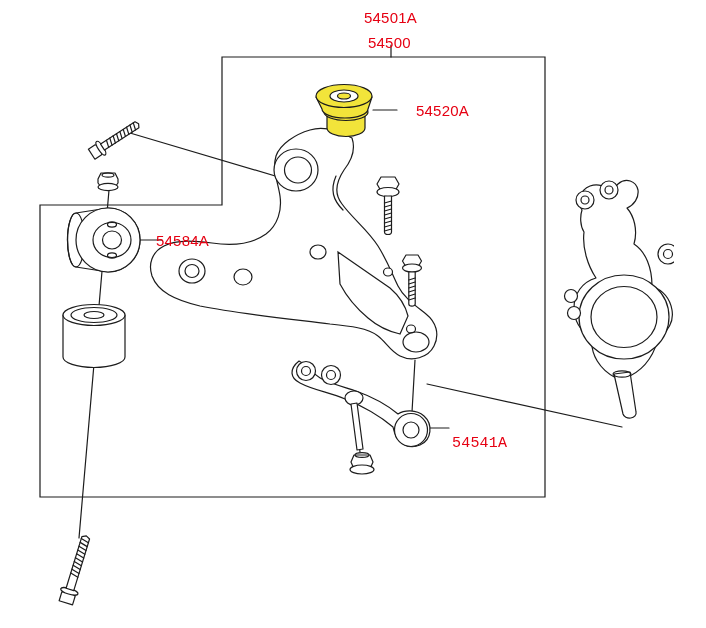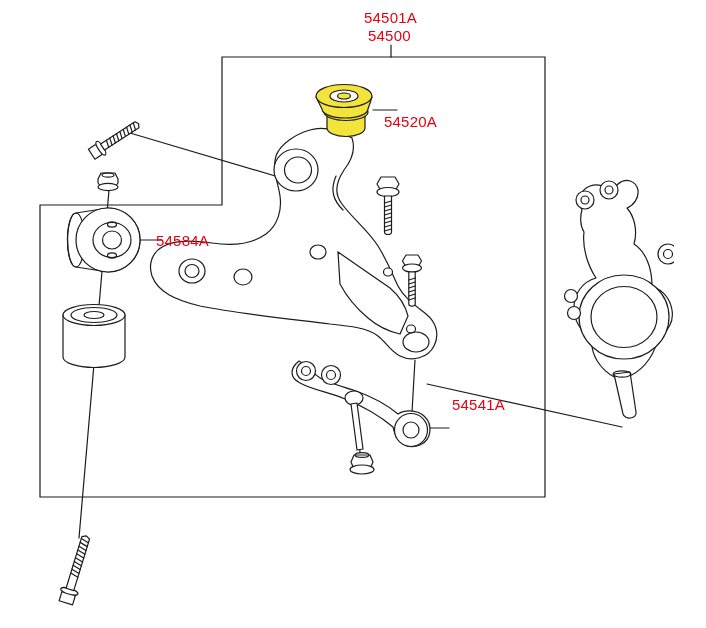--- a/index.html
+++ b/index.html
@@ -185,21 +185,21 @@
     <g transform="translate(362,463)">
       <path class="pt" d="M-8 -8 L8 -8 L11 -1 L8 6 L-8 6 L-11 -1 Z"></path>
       <ellipse class="pt" cx="0" cy="6.5" rx="12" ry="4.5"></ellipse>
       <ellipse class="ln" cx="0" cy="-8" rx="7" ry="2.4"></ellipse>
     </g>
 
   </svg>
 
   <div class="part-label" style="left:364px; top:9px;">54501A</div>
 
-  <div class="part-label" style="left:368px; top:27px;">54500</div>
-
-  <div class="part-label" style="left:384px; top:102px;margin-top:11px;">54520A</div>
+  <div class="part-label" style="left:368px; top:34px;">54500</div>
+
+  <div class="part-label" style="left:416px; top:102px;">54520A</div>
 
   <div class="part-label" style="left:156px; top:232px;">54584A</div>
 
-  <div class="part-label" style="left:452px; top:396px;">54541A</div>
+  <div class="part-label" style="left:452px; top:435px;font-family:Liberation Mono, monospace;">54541A</div>
 
 </div>
 
 </body></html>

